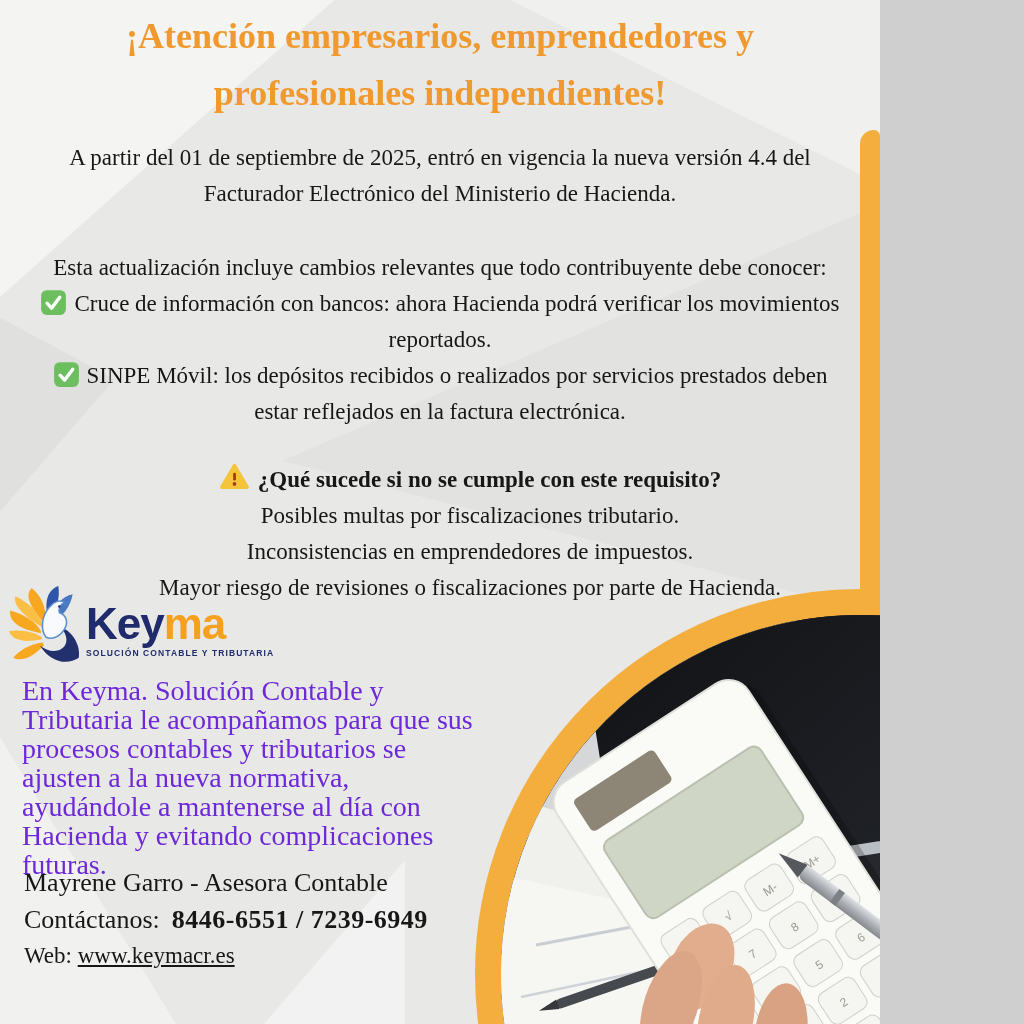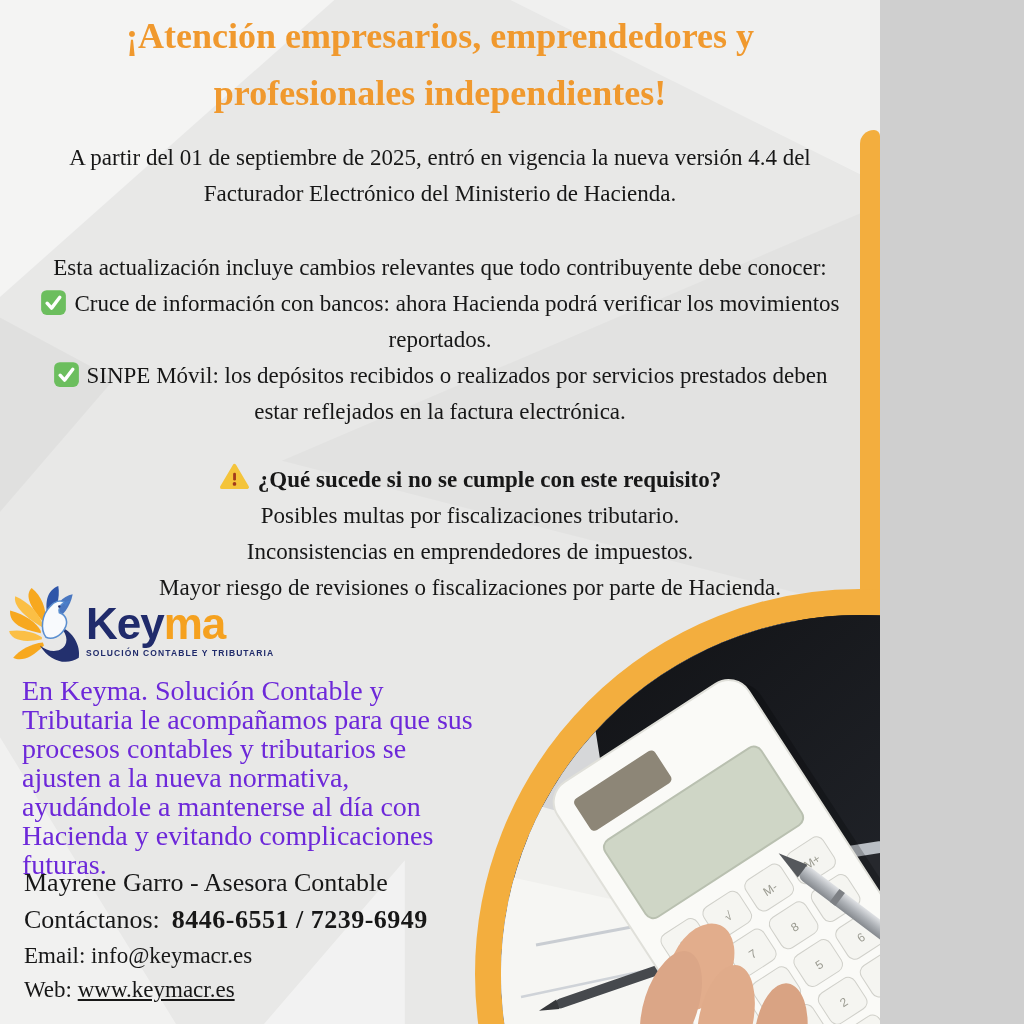--- a/index.html
+++ b/index.html
@@ -138,21 +138,20 @@
       <div class="brand-name"><span class="p1">Key</span><span class="p2">ma</span></div>
       <div class="brand-tagline">SOLUCIÓN CONTABLE Y TRIBUTARIA</div>
     </div>
   </div>
 
   <div class="pitch">En Keyma. Solución Contable y Tributaria le acompañamos para que sus procesos contables y tributarios se ajusten a la nueva normativa, ayudándole a mantenerse al día con Hacienda y evitando complicaciones futuras.</div>
 
   <div class="contact">
     <div class="contact-name">Mayrene Garro - Asesora Contable</div>
     <div class="contact-phones"><span>Contáctanos:</span><b>8446-6551 / 7239-6949</b></div>
-    <div class="contact-email"><span>Email:</span> <span>info@keymacr.es</span></div>
     <div class="contact-web"><span>Web:</span> <span class="u">www.keymacr.es</span></div>
   </div>
 
   <div class="photo-circle">
     <svg width="718" height="718" viewBox="0 0 718 718">
       <defs>
         <pattern id="keys" width="38" height="34" patternUnits="userSpaceOnUse">
           <rect x="2" y="2" width="32" height="28" rx="4" fill="#43474d"></rect>
         </pattern>
         <linearGradient id="peng" x1="0" y1="0" x2="0" y2="1">

